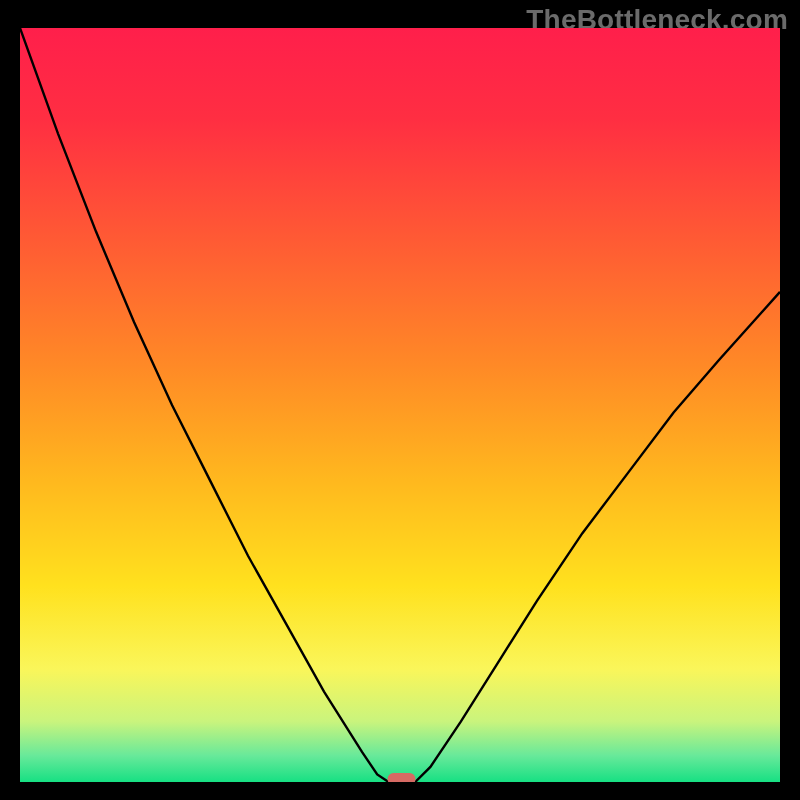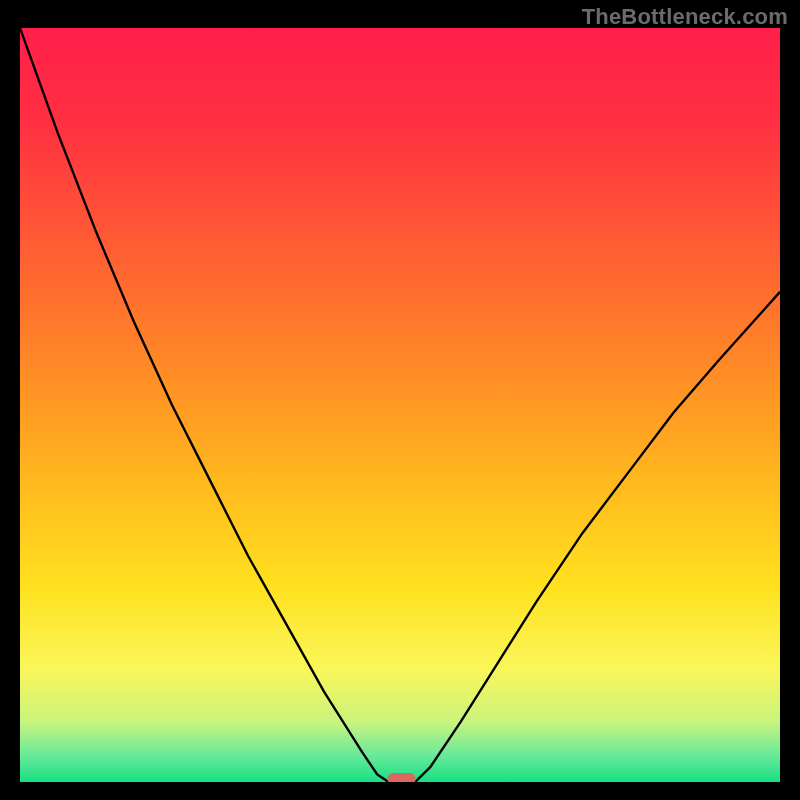--- a/index.html
+++ b/index.html
@@ -15,21 +15,21 @@
     position: relative;
     width: 800px;
     height: 800px;
     background: #000;
   }
   .watermark {
     position: absolute;
     top: 4px;
     right: 12px;
     color: #6b6b6b;
-    font-size: 22px;
+    font-size: 28px;
     font-weight: 600;
     letter-spacing: 0.2px;
     user-select: none;
   }
   .plot-area {
     position: absolute;
     left: 20px;
     top: 28px;
     width: 760px;
     height: 754px;

